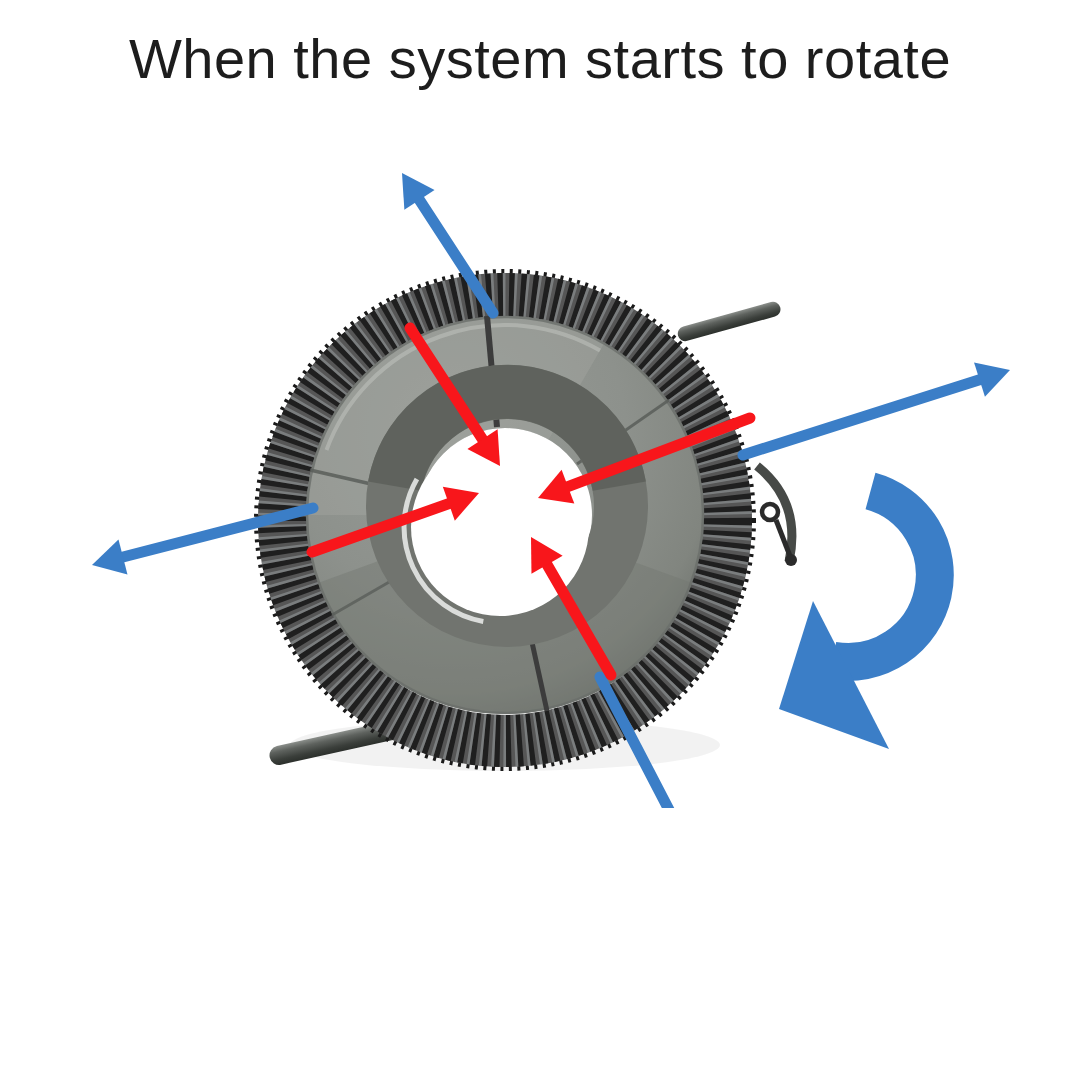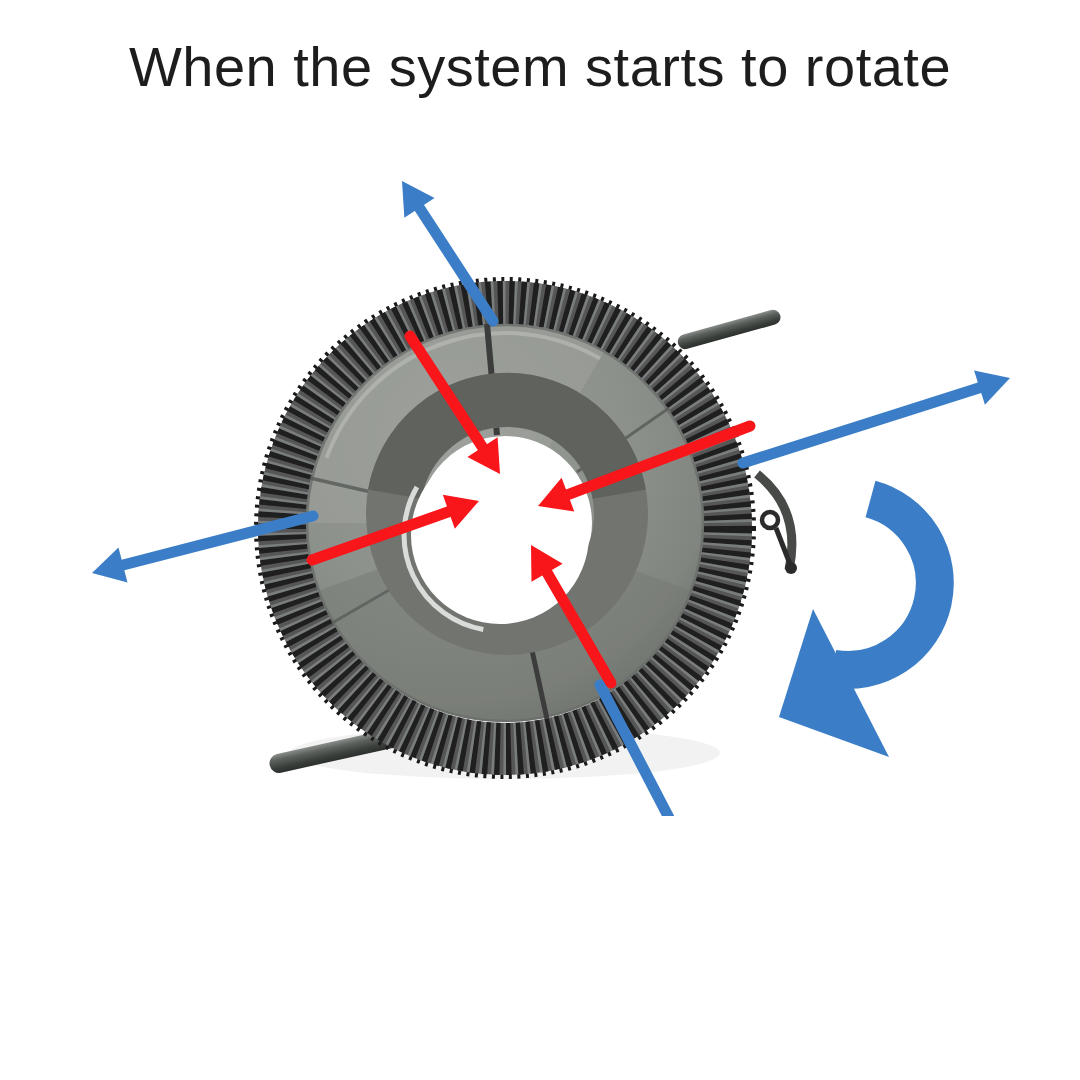--- a/index.html
+++ b/index.html
@@ -1,19 +1,18 @@
 <!DOCTYPE html>
 <html style="--arrow-blue: #3b7ec7; --arrow-red: #f8161b; --caption-blue: #3e86d1; --caption-red: #fb1b1b; --text: #1d1d1d;"><head>
 <meta charset="utf-8">
 <style>
   html,body{margin:0;padding:0;background:#ffffff;}
   .canvas{
     position:relative;width:1080px;height:808px;background:#ffffff;overflow:hidden;
     font-family:"Liberation Sans","DejaVu Sans",sans-serif;
-    margin-top:8px;
   }
   .title{
     position:absolute;top:26px;left:0;width:1080px;
     text-align:center;font-size:56px;font-weight:400;letter-spacing:0.5px;
     color:var(--text,#1d1d1d);margin:0;
   }
   .diagram-svg{position:absolute;left:0;top:0;width:1080px;height:1080px;}
   .caption{
     position:absolute;left:22px;top:941px;width:1040px;
     font-size:43px;line-height:60px;color:var(--text,#1d1d1d);

